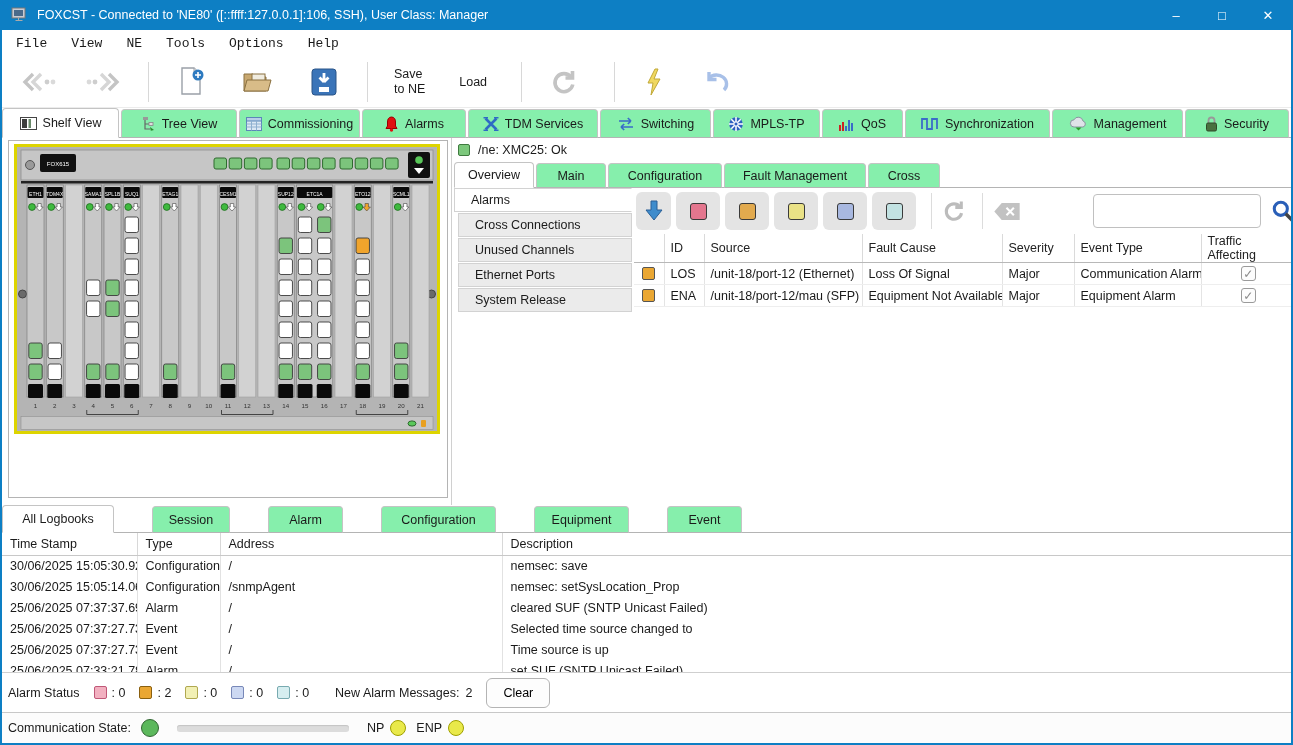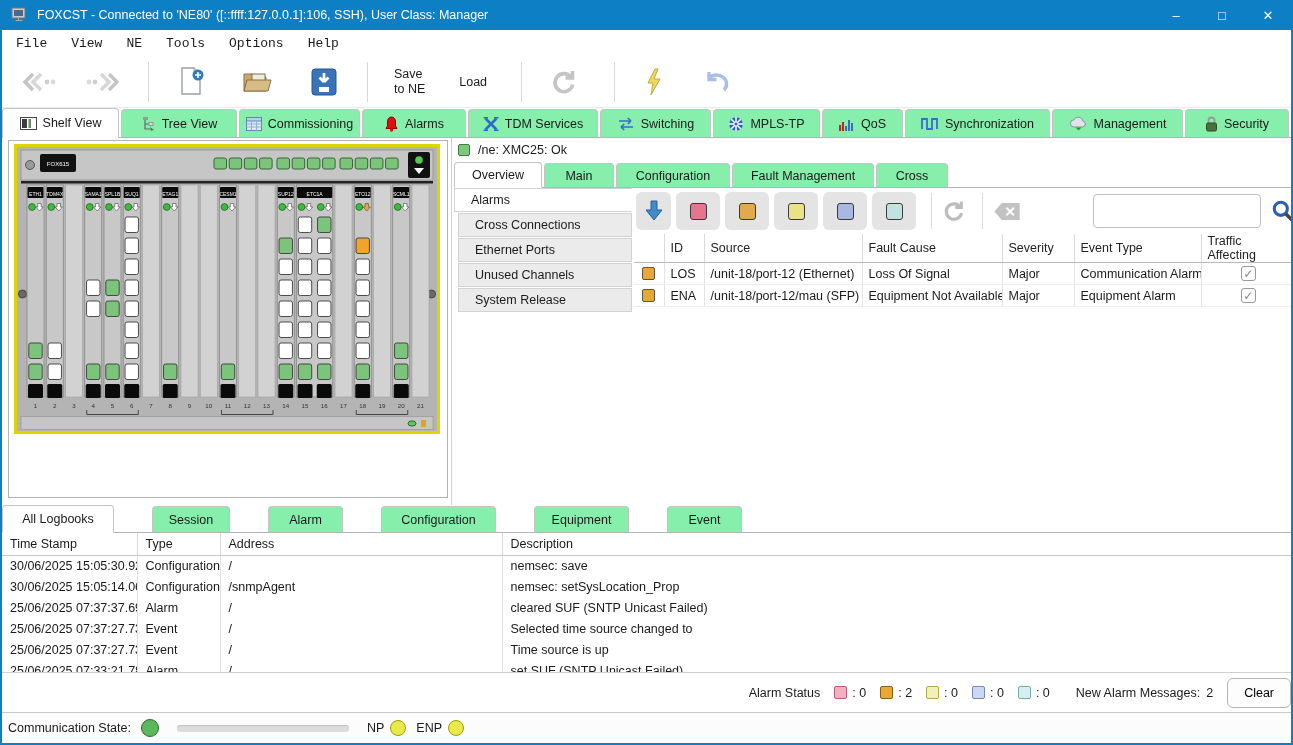--- a/index.html
+++ b/index.html
@@ -65,21 +65,21 @@
   
   .logtabs { position:absolute; left:0; top:505px; width:100%; height:28px;gap:36px; }
   .logtabs .tab { height:27px; }
   .logtabs .tab.active { height:28px; }
   .logwrap { position:absolute; left:0; top:533px; width:100%; height:139px; overflow:hidden; }
   .logtbl { border-collapse:collapse; table-layout:fixed; width:1293px; font-size:12.5px; }
   .logtbl th { font-weight:normal; text-align:left; height:22px; border-bottom:1px solid #c8c8c8; border-right:1px solid #d8d8d8; padding:0 8px; }
   .logtbl td { height:21px; border-right:1px solid #e2e2e2; padding:0 8px; white-space:nowrap; overflow:hidden; }
   .logtbl th:last-child, .logtbl td:last-child { border-right:none; }
   
-  .statusrow { position:absolute; left:0; top:672px; width:100%; height:40px; border-top:1px solid #cfcfcf; display:flex; align-items:center; background:#fff;justify-content:flex-end; }
+  .statusrow { position:absolute; left:0; top:672px; width:100%; height:40px; border-top:1px solid #cfcfcf; display:flex; align-items:center; background:#fff; }
   .ssq { width:13px; height:13px; border-radius:2px; display:inline-block; vertical-align:-2px; }
   .scount { margin-left:14px; display:flex; align-items:center; gap:5px; }
   .clearbtn { height:30px; padding:0 16px; border:1px solid #b4b4b4; border-radius:6px; background:#fdfdfd; font-size:12.5px; margin-left:14px; font-family:"Liberation Sans",sans-serif; }
   
   .footer { position:absolute; left:0; top:712px; width:100%; height:31px; border-top:1px solid #c8c8c8; background:#fcfcfc; display:flex; align-items:center; }
   .ccirc { width:18px; height:18px; border-radius:50%; border:1px solid #336633; margin-left:10px; }
   .ycirc { width:16px; height:16px; border-radius:50%; border:1px solid #a0a000; margin-left:6px; }
   .pbar { width:172px; height:7px; background:#dcdcdc; border-radius:3px; margin-left:18px; box-shadow:inset 0 1px 1px #c4c4c4; }
   .ticon { display:inline-flex; }
 </style>
@@ -497,41 +497,41 @@
     </div>
 </div>
 <div class="vsplit"></div>
 
 <div class="nepanel">
   <div class="neheader">
     <span class="nesq" id="nesq" style="background: rgb(124, 200, 124);"></span>
     <span>/ne: XMC25: Ok</span>
   </div>
   <div class="tabstrip netabs" id="netabs">
-      <div class="tab active" style="width: 88px;">
+      <div class="tab active" style="width: 80px;">
         <span>Overview</span>
       </div>
       <div class="tab" style="width: 70px;">
         <span>Main</span>
       </div>
       <div class="tab" style="width: 114px;">
         <span>Configuration</span>
       </div>
       <div class="tab" style="width: 142px;">
         <span>Fault Management</span>
       </div>
       <div class="tab" style="width: 72px;">
         <span>Cross</span>
       </div>
     </div>
   <div class="subnav" id="subnav">
       <div class="subitem active">Alarms</div>
       <div class="subitem inactive">Cross Connections</div>
+      <div class="subitem inactive">Unused Channels</div>
       <div class="subitem inactive">Ethernet Ports</div>
-      <div class="subitem inactive">Unused Channels</div>
       <div class="subitem inactive">System Release</div>
     </div>
   <div class="filterbar">
     <span class="fbtn" style="width:40px">
         <svg width="20" height="24" viewBox="0 0 20 24">
           <path d="M7 2 h6 v9 h5 l-8 10 -8 -10 h5 z" fill="#3f8ccc" stroke="#2a5f96"></path>
         </svg>
       </span>
     <span id="filtercolors" style="display:flex">
         <span class="fbtn">

